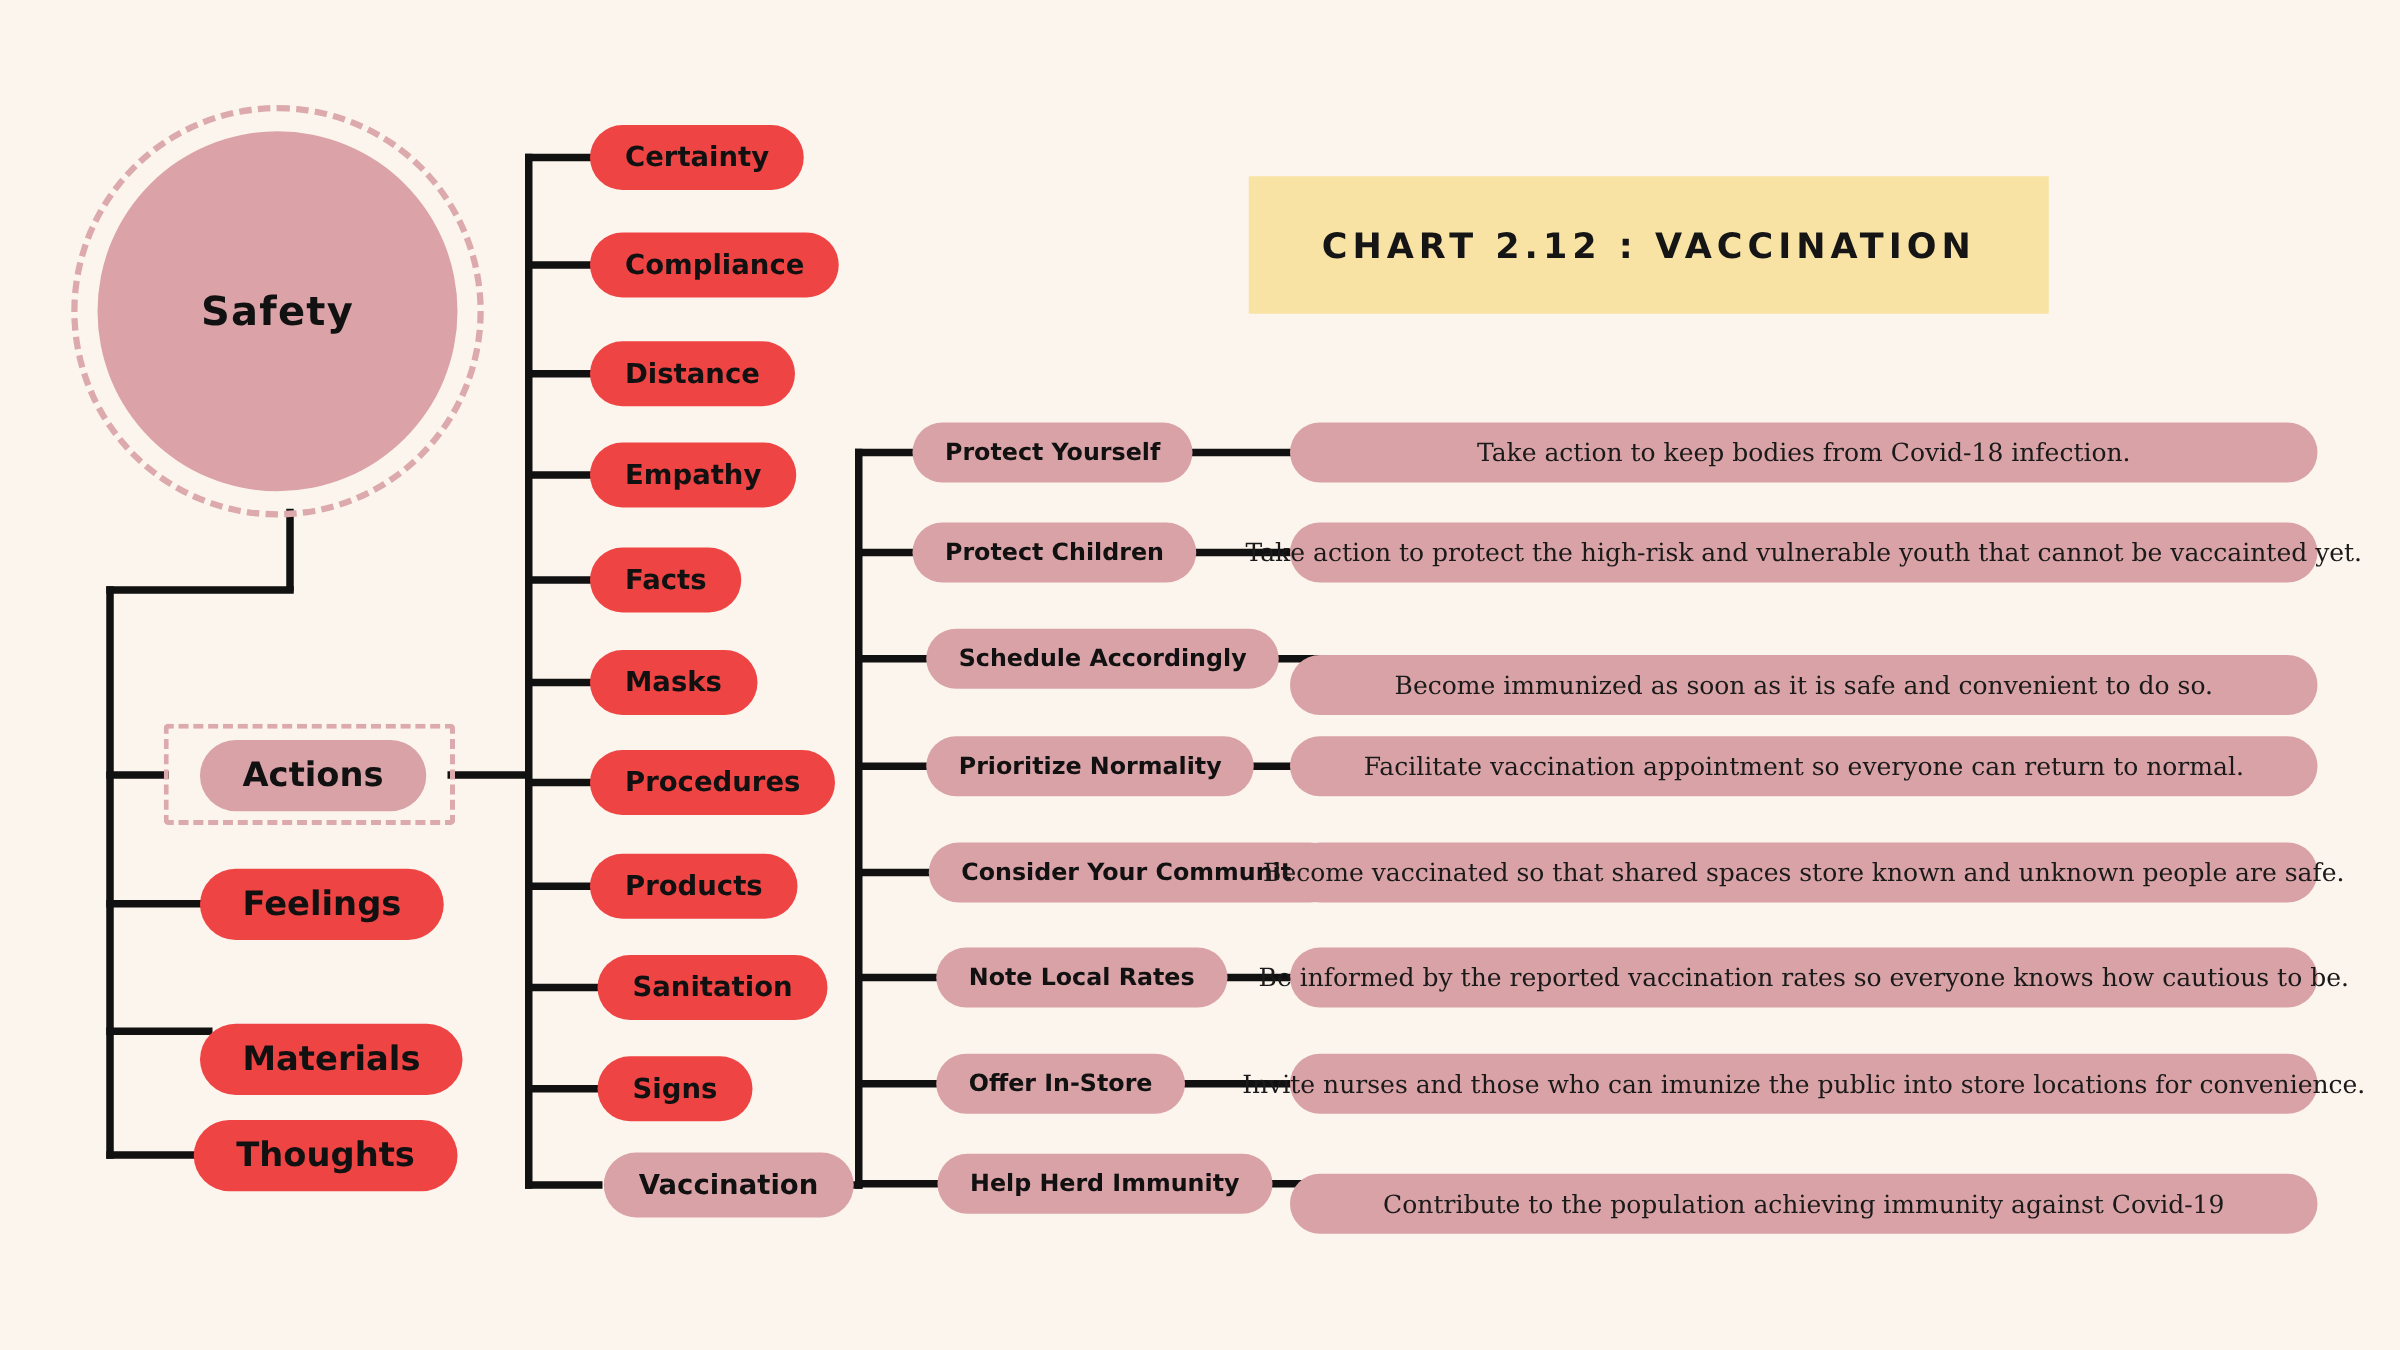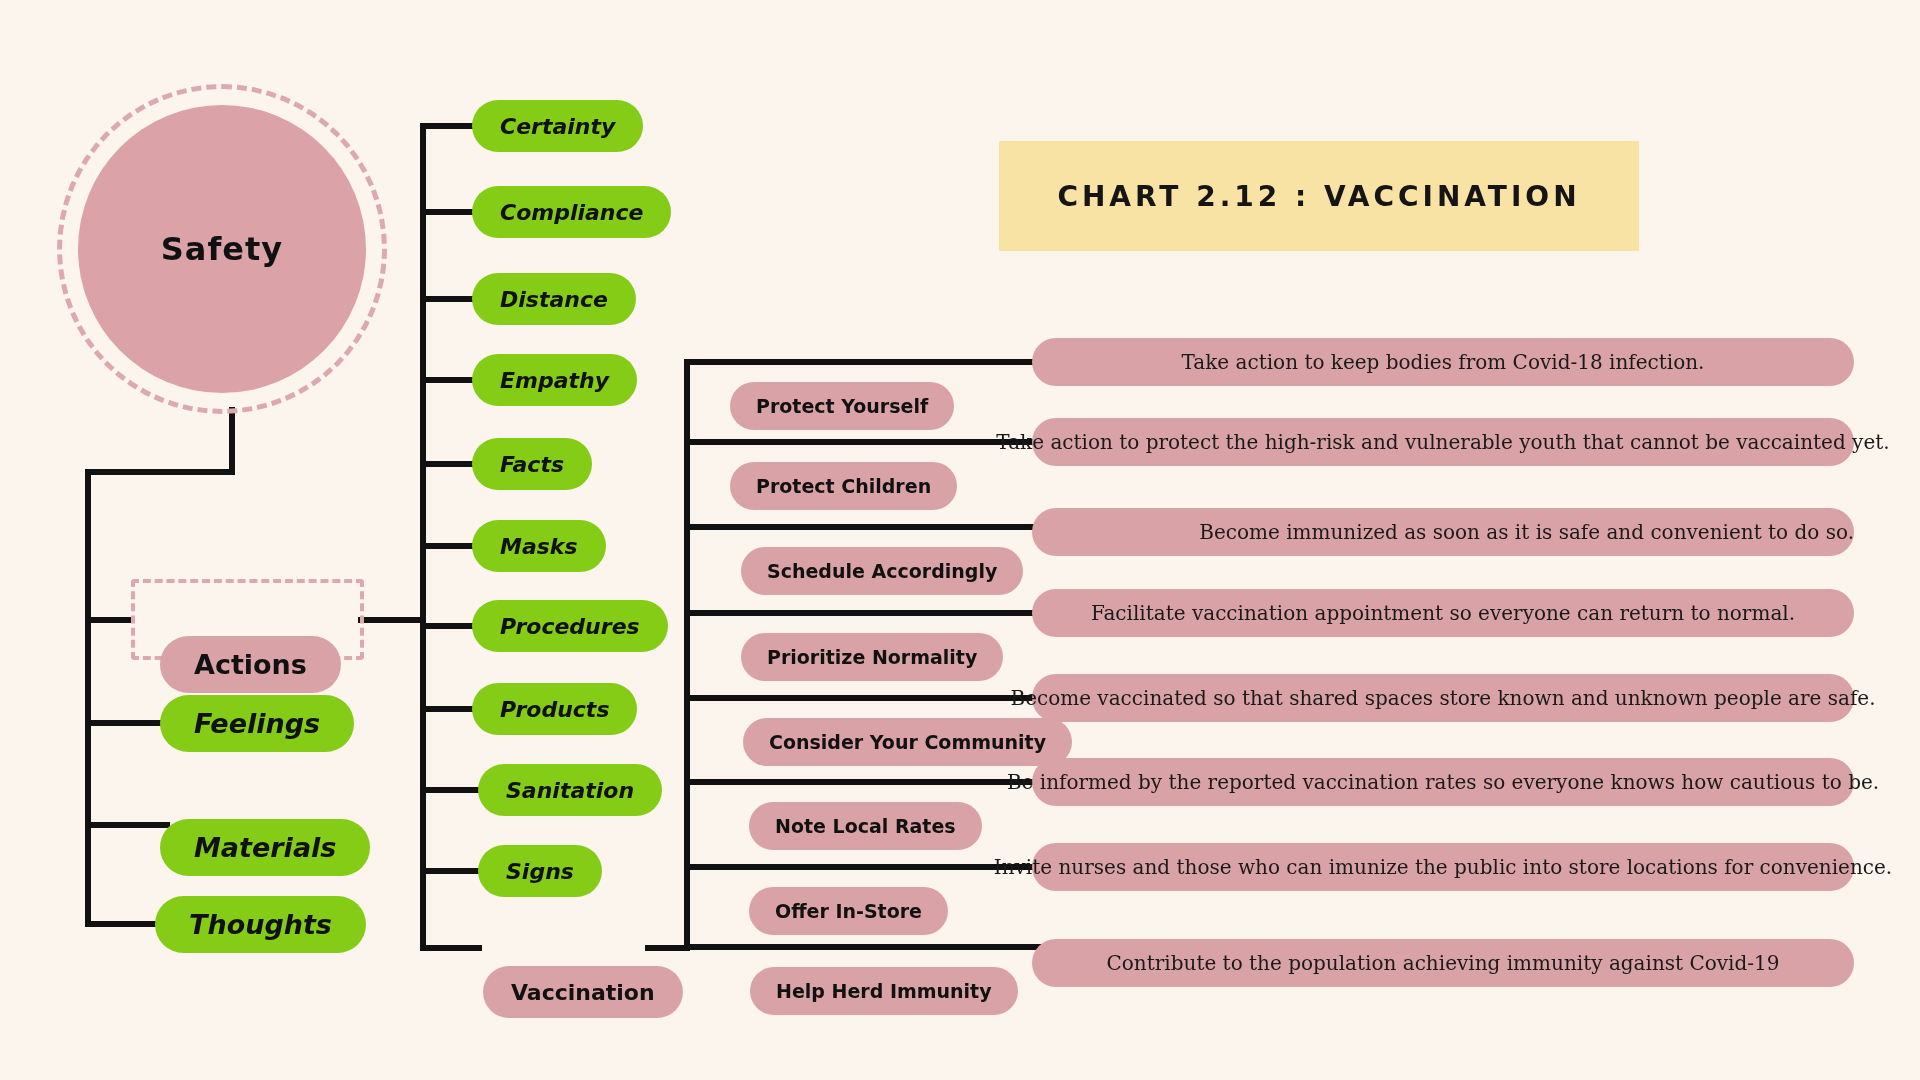--- a/index.html
+++ b/index.html
@@ -31,22 +31,22 @@
     position:absolute;left:999px;top:141px;width:640px;height:110px;
     background:#F8E2A4;display:flex;align-items:center;justify-content:center;
   }
   .title-box span{font-size:28px;font-weight:800;letter-spacing:4px;color:#151515;}
 
   
   .pill{
     position:absolute;display:inline-flex;align-items:center;justify-content:center;
     border-radius:30px;color:#111;font-weight:bold;white-space:nowrap;box-sizing:border-box;
   }
-  .pill.yellow{background:#84cc16;font-style:italic;}
-  .pill.pink{background:#D9A2A6;margin-top:44px;}
+  .pill.yellow{background:#ef4444;}
+  .pill.pink{background:#D9A2A6;}
 
   .l1{height:57px;padding:0 34px;font-size:27px;left:160px;}
   .l2{height:52px;padding:0 28px;font-size:22px;left:472px;}
   .l3{height:48px;padding:0 26px;font-size:19px;left:730px;}
 
   .actions-dash{
     position:absolute;left:131px;top:579px;width:233px;height:81px;
     border:4px dashed #DCA9AC;box-sizing:border-box;border-radius:4px;
   }
 
@@ -164,21 +164,21 @@
   <div class="pill pink l3" style="top:418px;">
       <span>Protect Children</span>
     </div>
   <div class="bar" style="top:418px;">
       <span>Take action to protect the high-risk and vulnerable youth that cannot be vaccainted yet.</span>
     </div>
 
   <div class="pill pink l3" style="top:503px;left:741px;">
       <span>Schedule Accordingly</span>
     </div>
-  <div class="bar" style="top:508px;justify-content:flex-end;">
+  <div class="bar" style="top:524px;">
       <span>Become immunized as soon as it is safe and convenient to do so.</span>
     </div>
 
   <div class="pill pink l3" style="top:589px;left:741px;">
       <span>Prioritize Normality</span>
     </div>
   <div class="bar" style="top:589px;">
       <span>Facilitate vaccination appointment so everyone can return to normal.</span>
     </div>
 

